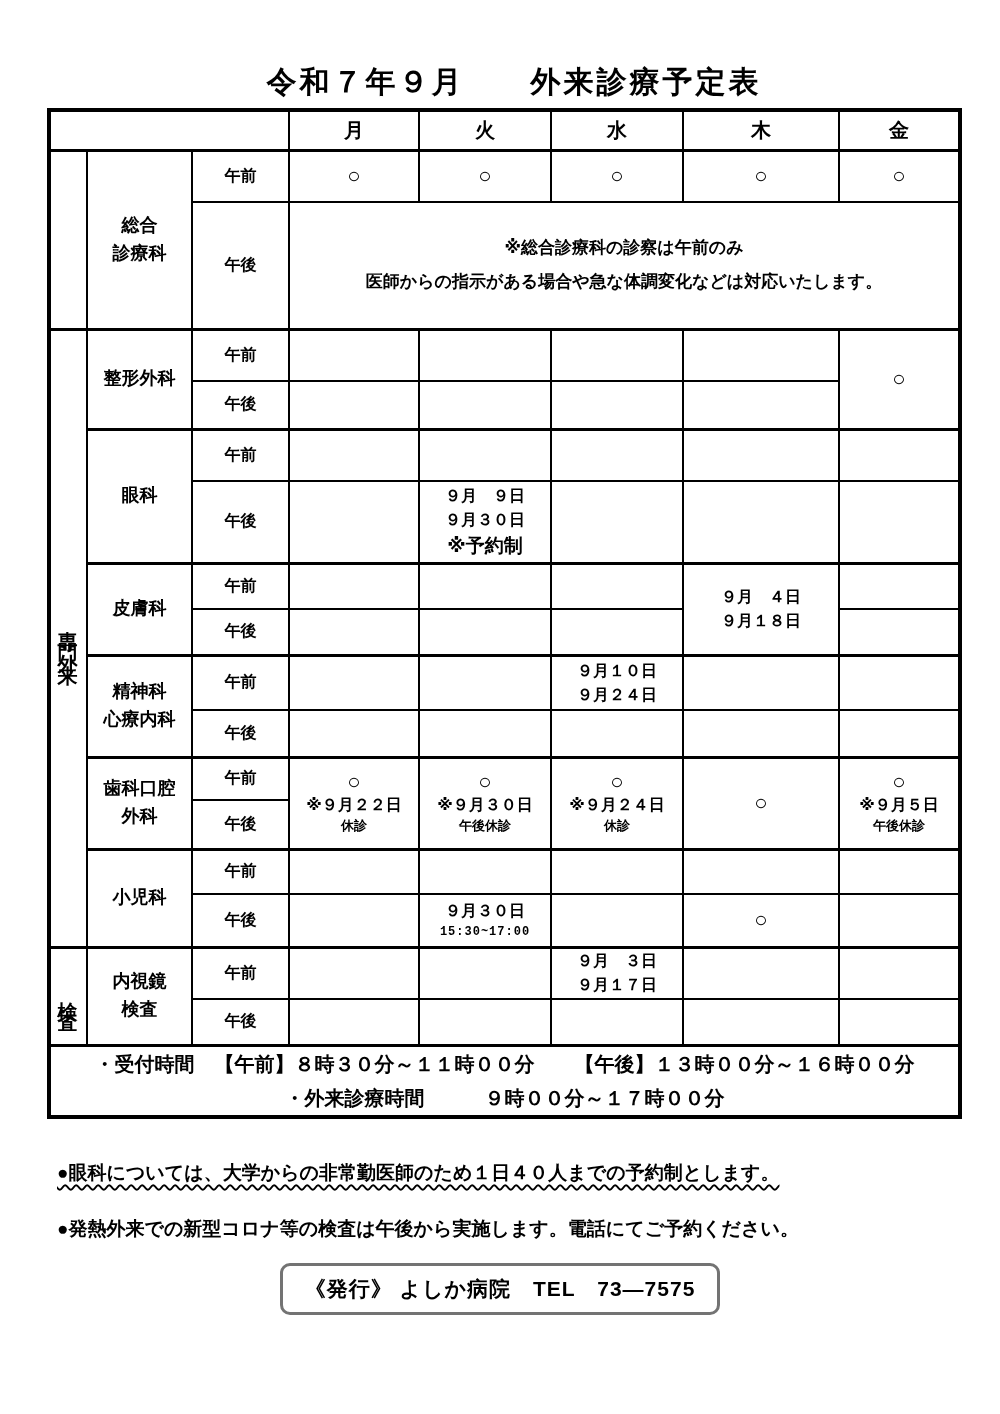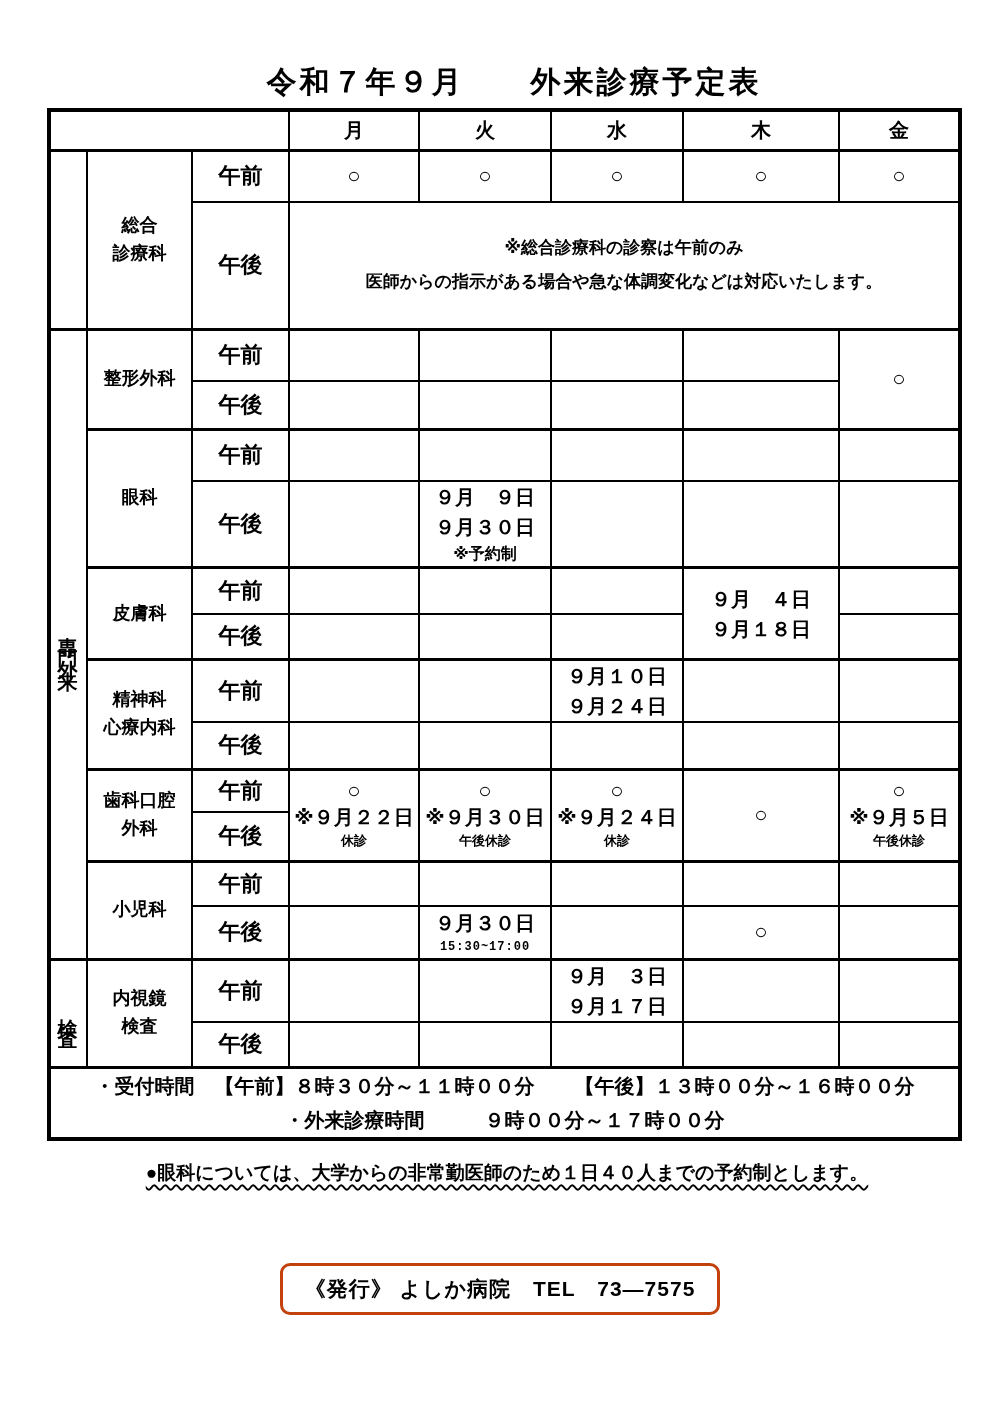--- a/index.html
+++ b/index.html
@@ -18,41 +18,41 @@
     border:4px solid #000;
   }
   table.sched td{
     border:2px solid #000;text-align:center;vertical-align:middle;
     padding:0;overflow:hidden;background:#fff;
   }
   tr.bt > td{border-top-width:3px;}
   tr.hdr-row > td{border-bottom-width:3px;}
   td.g{background:var(--cell-gray,#a9a9a9);}
   .hdr{font-size:20px;}
-  .ampm{font-size:22px;}
+  .ampm{font-size:16px;}
   .dept{font-size:18px;line-height:1.55;}
   .dept span{display:block;}
   .maru{font-size:22px;line-height:1;}
   td .maru{display:block;}
-  .date{font-size:20px;line-height:1.5;display:block;}
+  .date{font-size:16px;line-height:1.5;display:block;}
   .sub{font-size:13px;line-height:1.4;display:block;}
-  .sub2{font-size:16px;line-height:1.5;display:block;}
+  .sub2{font-size:19px;line-height:1.5;display:block;}
   .tiny{font-size:12px;letter-spacing:1px;line-height:1.6;display:block;font-family:Liberation Mono, monospace;}
   .pm-note1,.pm-note2{display:block;font-size:17px;line-height:2.0;}
   .vwrap{display:flex;justify-content:center;align-items:center;height:100%;}
   .vtext{writing-mode:vertical-rl;text-orientation:upright;font-size:20px;letter-spacing:12px;}
   .vtext.short{letter-spacing:10px;}
   td.info{text-align:left;padding-left:12px;font-size:20px;line-height:1.7;margin-top:16px;}
   td.info span{display:block;}
   .notes{position:absolute;left:57px;top:1160px;width:900px;font-size:19px;}
-  .note{margin:0 0 30px 0;text-align:center;}
+  .note{margin:0 0 30px 0;}
   .note.u{text-decoration:underline;text-decoration-style:wavy;text-decoration-thickness:1.5px;text-underline-offset:5px;}
   .pubbox{
     position:absolute;left:280px;top:1263px;width:440px;height:52px;
-    border:3px solid #c2410c;border-radius:10px;box-sizing:border-box;
+    border:3px solid #737373;border-radius:10px;box-sizing:border-box;
     display:flex;align-items:center;justify-content:center;
     font-size:21px;letter-spacing:1px;
   }
 </style>
 </head>
 <body>
 
 <h1 class="title">令和７年９月　　外来診療予定表</h1>
 
 <table class="sched">
@@ -289,17 +289,18 @@
     <td colspan="8" class="info">
       <span>・受付時間　【午前】８時３０分～１１時００分　　【午後】１３時００分～１６時００分</span>
       <span>・外来診療時間　　　９時００分～１７時００分</span>
     </td>
   </tr>
 </tbody>
   </table>
 
 <div class="notes">
   <p class="note u">●眼科については、大学からの非常勤医師のため１日４０人までの予約制とします。</p>
+  <p class="note">●発熱外来での新型コロナ等の検査は午後から実施します。電話にてご予約ください。</p>
 </div>
 
 <div class="pubbox">
   <span>《発行》 よしか病院　TEL　73―7575</span>
 </div>
 
 </body></html>

